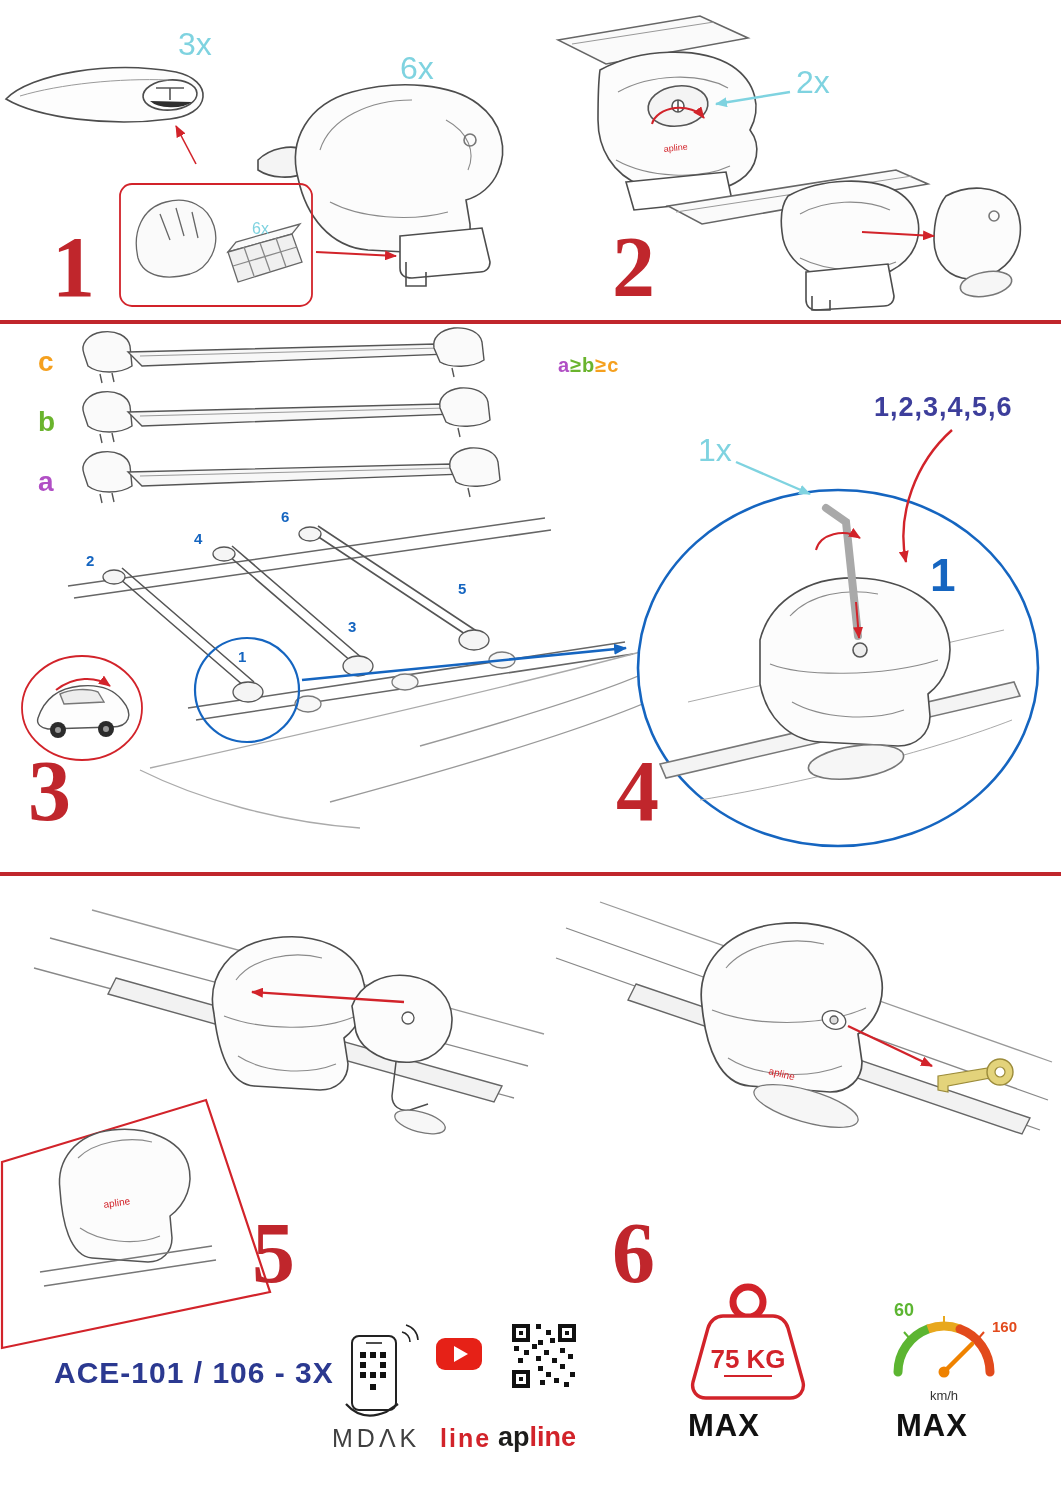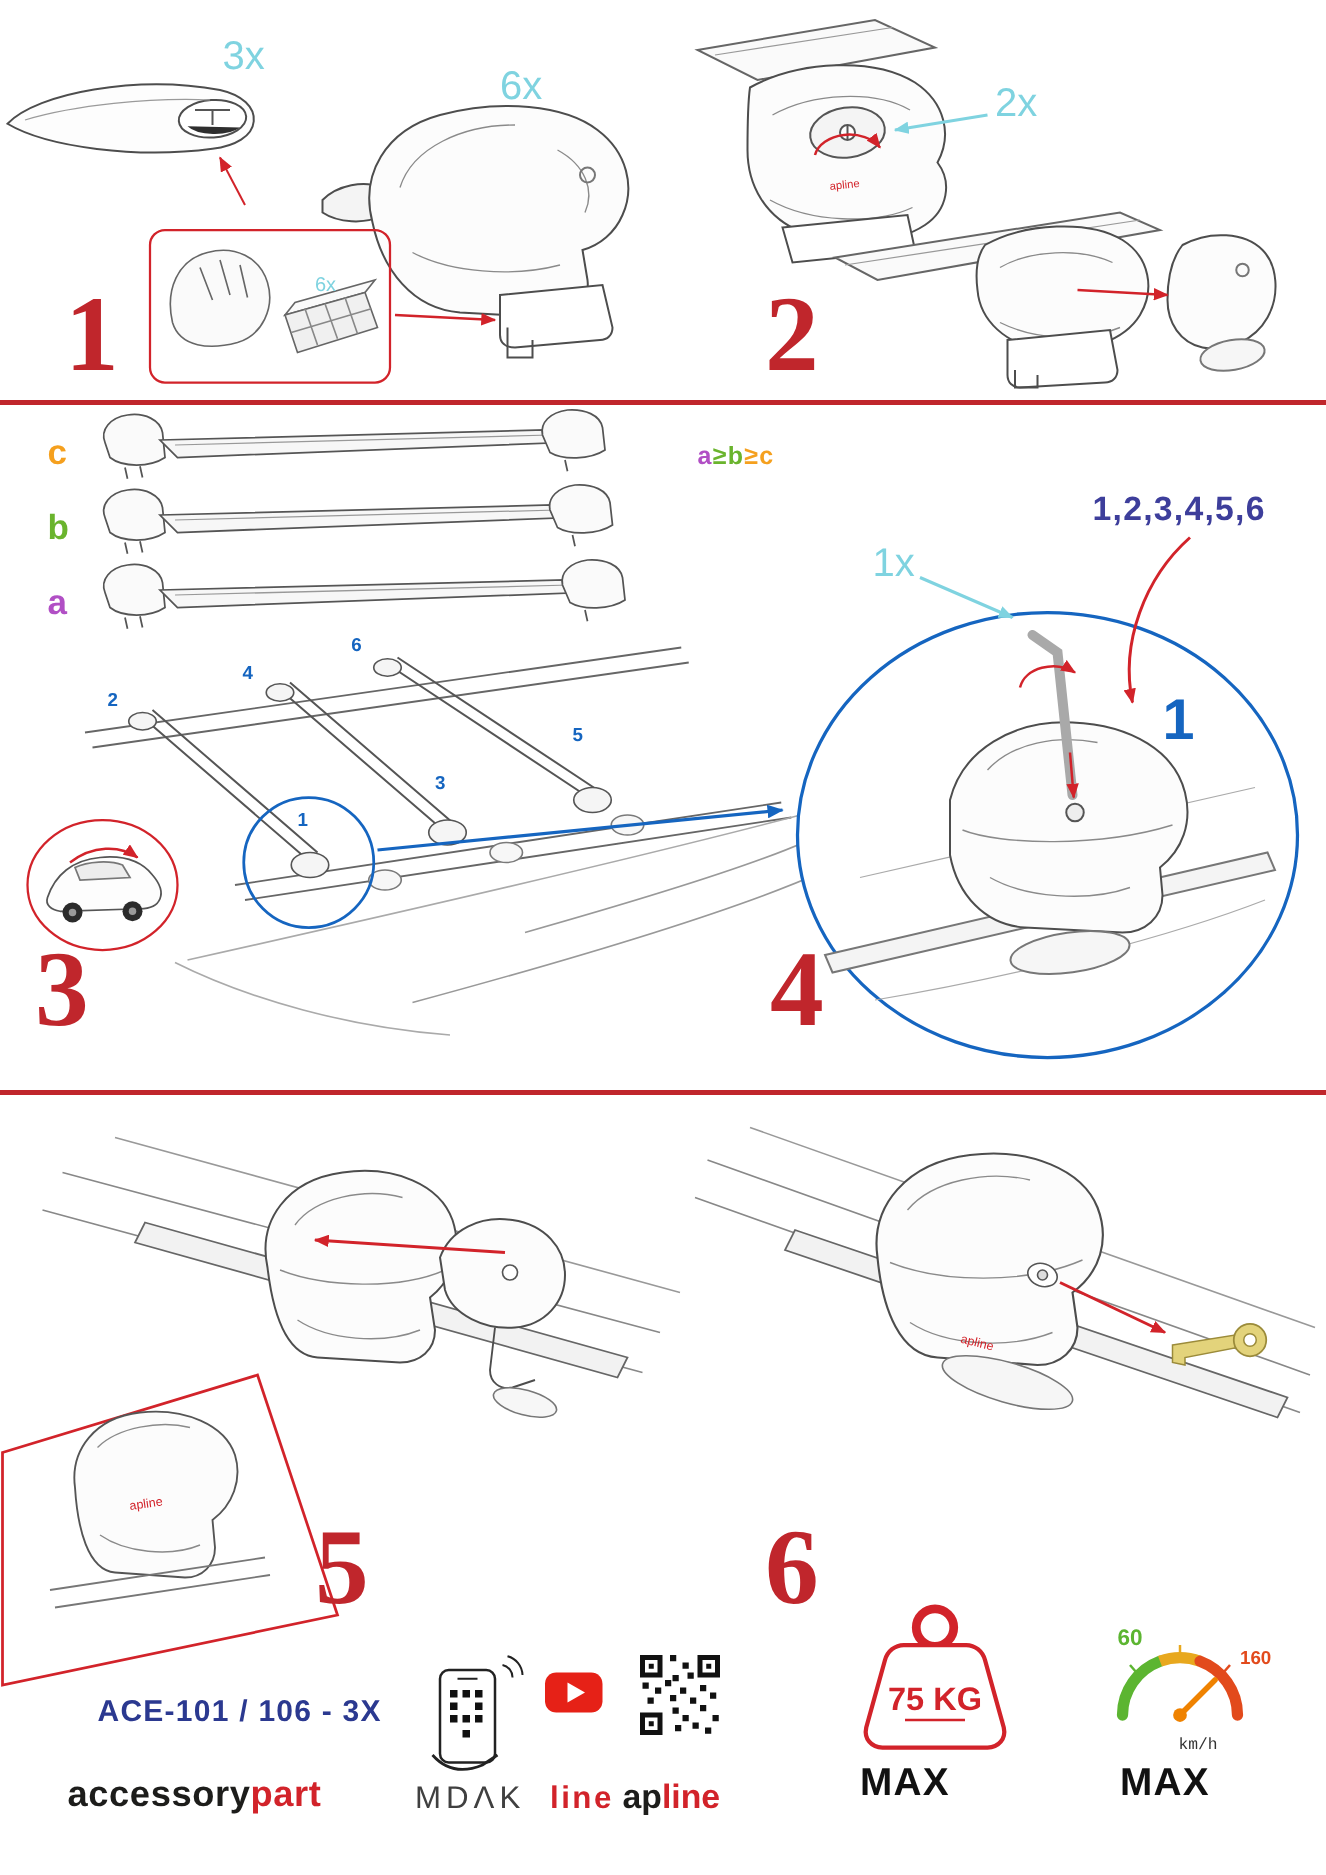--- a/index.html
+++ b/index.html
@@ -12,30 +12,30 @@
             line-height:1;color:#c0262c;}
   .qty{font-size:32px;color:#7fd3e0;font-weight:400;}
   .qty-sm{font-size:16px;color:#7fd3e0;}
   .pos{font-size:15px;font-weight:700;color:#1565c0;}
   .bar-letter{font-size:28px;font-weight:700;line-height:1;}
   .c-orange{color:#f5a01e}.c-green{color:#6ab42d}.c-purple{color:#b14fc5}
   .c-red{color:#d2232a}.c-black{color:#1d1d1b}
   .rule{font-size:20px;font-weight:700;letter-spacing:1px;}
   .seq{font-size:27px;font-weight:700;color:#3d3e9b;letter-spacing:1px;}
   .big-one{font-size:46px;font-weight:700;color:#1565c0;line-height:1;}
-  .code{font-size:24px;font-weight:700;color:#2b3990;letter-spacing:1px;margin-left:24px;}
+  .code{font-size:30px;font-weight:700;color:#2b3990;letter-spacing:1px;}
   .brandline{font-size:29px;font-weight:700;letter-spacing:.5px;}
   .mdak{font-size:25px;letter-spacing:4px;color:#404040;font-weight:500;}
   .ipqi{font-size:25px;font-weight:700;color:#d2232a;letter-spacing:2px;}
   .apline{font-size:27px;font-weight:700;}
   .kg{font-size:26px;font-weight:700;color:#d2232a;text-align:center;}
   .maxlbl{font-size:31px;font-weight:700;color:#111;text-align:left;letter-spacing:1px;}
   .gauge-low{font-size:18px;font-weight:700;color:#5cb531;}
   .gauge-high{font-size:15px;font-weight:700;color:#e24a1c;}
-  .kmh{font-size:13px;color:#333;text-align:right;font-family:Liberation Mono, monospace;}
+  .kmh{font-size:13px;color:#333;text-align:center;}
   .ctr{text-align:center;}
 </style>
 </head>
 <body>
 
 <div class="page">
 
   <svg class="art" width="1061" height="1500" viewBox="0 0 1061 1500">
     <defs>
       <marker id="mRed" markerWidth="12" markerHeight="10" refX="11" refY="5" orient="auto" markerUnits="userSpaceOnUse">
@@ -296,23 +296,20 @@
   <div class="abs pos" style="left:194px;top:530px">4</div>
   <div class="abs pos" style="left:281px;top:508px">6</div>
   <div class="abs pos" style="left:238px;top:648px">1</div>
   <div class="abs pos" style="left:348px;top:618px">3</div>
   <div class="abs pos" style="left:458px;top:580px">5</div>
 
   <div class="abs seq" style="left:874px;top:392px">1,2,3,4,5,6</div>
   <div class="abs big-one" style="left:930px;top:552px">1</div>
 
   <div class="abs code" style="left:54px;top:1356px">ACE-101 / 106 - 3X</div>
-  <div class="abs brandline" style="left:54px;top:1420px">
-    <span class="c-black">accessory</span><span class="c-red">part</span>
-  </div>
   <div class="abs mdak" style="left:332px;top:1424px">MDΛK</div>
   <div class="abs ipqi" style="left:440px;top:1424px">line</div>
   <div class="abs apline" style="left:498px;top:1422px">
     <span class="c-black">ap</span><span class="c-red">line</span>
   </div>
 
   <div class="abs kg ctr" style="left:688px;top:1344px;width:120px">75 KG</div>
   <div class="abs maxlbl" style="left:688px;top:1408px;width:120px">MAX</div>
   <div class="abs gauge-low" style="left:894px;top:1300px">60</div>
   <div class="abs gauge-high" style="left:992px;top:1318px">160</div>

